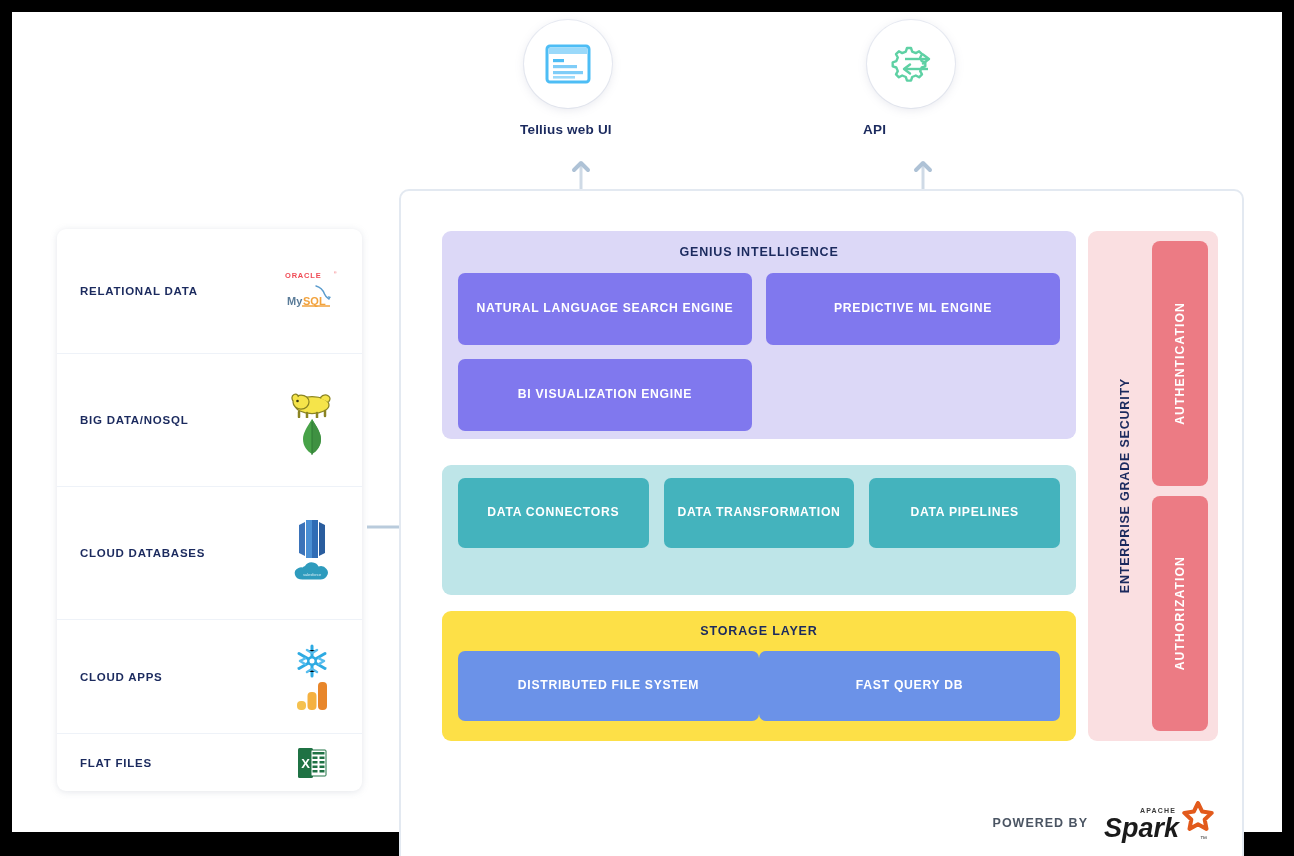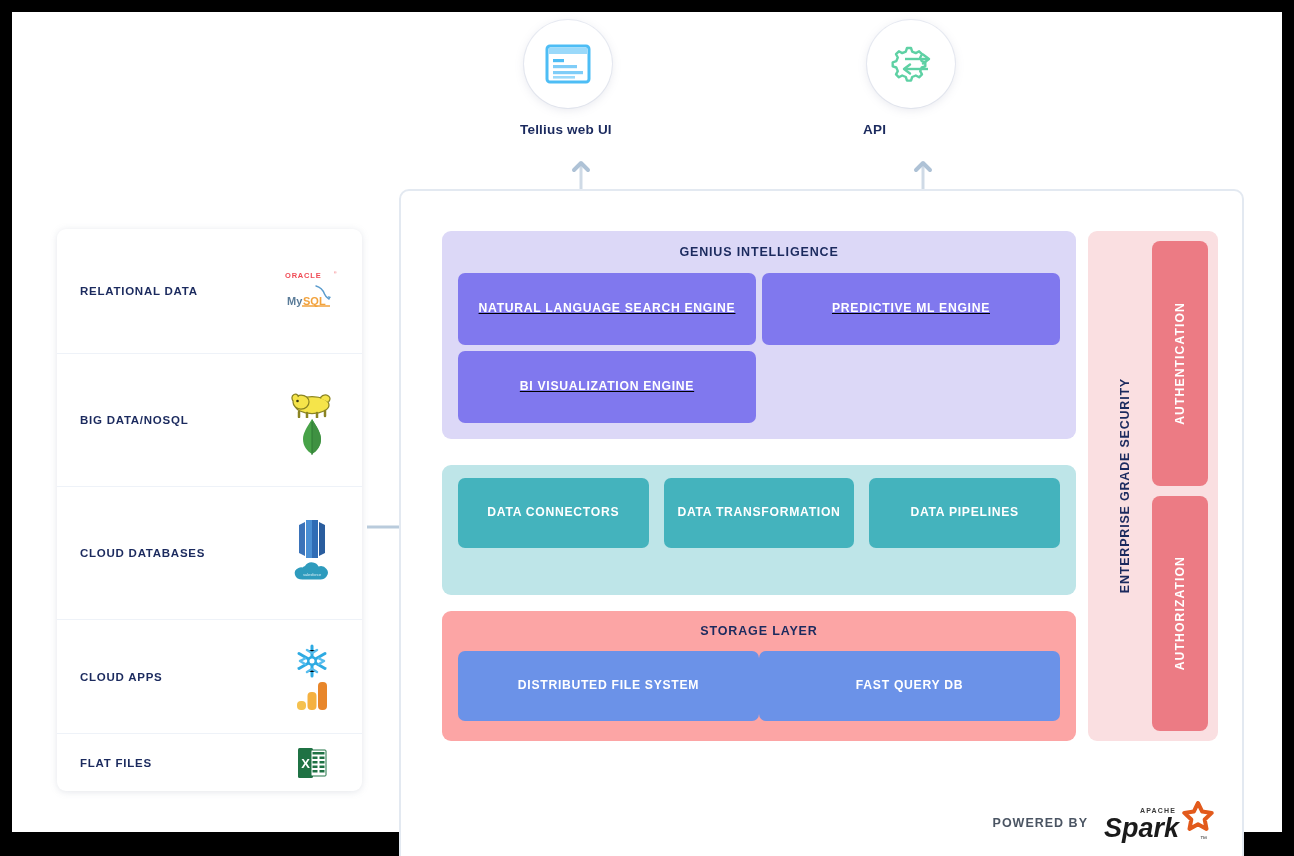--- a/index.html
+++ b/index.html
@@ -88,31 +88,31 @@
     display: flex; align-items: center; justify-content: center;
     text-align: center;
     color: #ffffff; font-weight: bold;
     font-size: 12.2px; letter-spacing: .7px; line-height: 1.45;
     padding: 4px 8px;
   }
 
   
   #genius { left: 41px; top: 40px; width: 634px; height: 208px; background: #dcd8f7; }
   #genius .layer-title { margin-top: 14px; }
-  #genius .grid { display: grid; grid-template-columns: 1fr 1fr; gap: 6px; padding: 14px 16px 0 16px; text-decoration: underline; }
+  #genius .grid { display: grid; grid-template-columns: 1fr 1fr; gap: 14px; padding: 14px 16px 0 16px; }
   #genius .tile { background: #8078ee; height: 72px; }
 
   
   #compute { left: 41px; top: 274px; width: 634px; height: 130px; background: #bee5e8; }
   #compute .layer-title { margin-top: 13px; }
   #compute .grid { display: grid; grid-template-columns: 1fr 1fr 1fr; gap: 15px; padding: 13px 16px 0 16px; }
   #compute .tile { background: #44b3bd; height: 70px; }
 
   
-  #storage { left: 41px; top: 420px; width: 634px; height: 130px; background: #fca5a5; }
+  #storage { left: 41px; top: 420px; width: 634px; height: 130px; background: #fde047; }
   #storage .layer-title { margin-top: 13px; }
   #storage .grid { display: grid; grid-template-columns: 1fr 1fr; padding: 13px 16px 0 16px; }
   #storage .tile { background: #6b92e8; height: 70px; }
 
   
   #security {
     left: 687px; top: 40px; width: 130px; height: 510px;
     background: #fadfe1; border-radius: 9px;
     position: absolute;
   }

